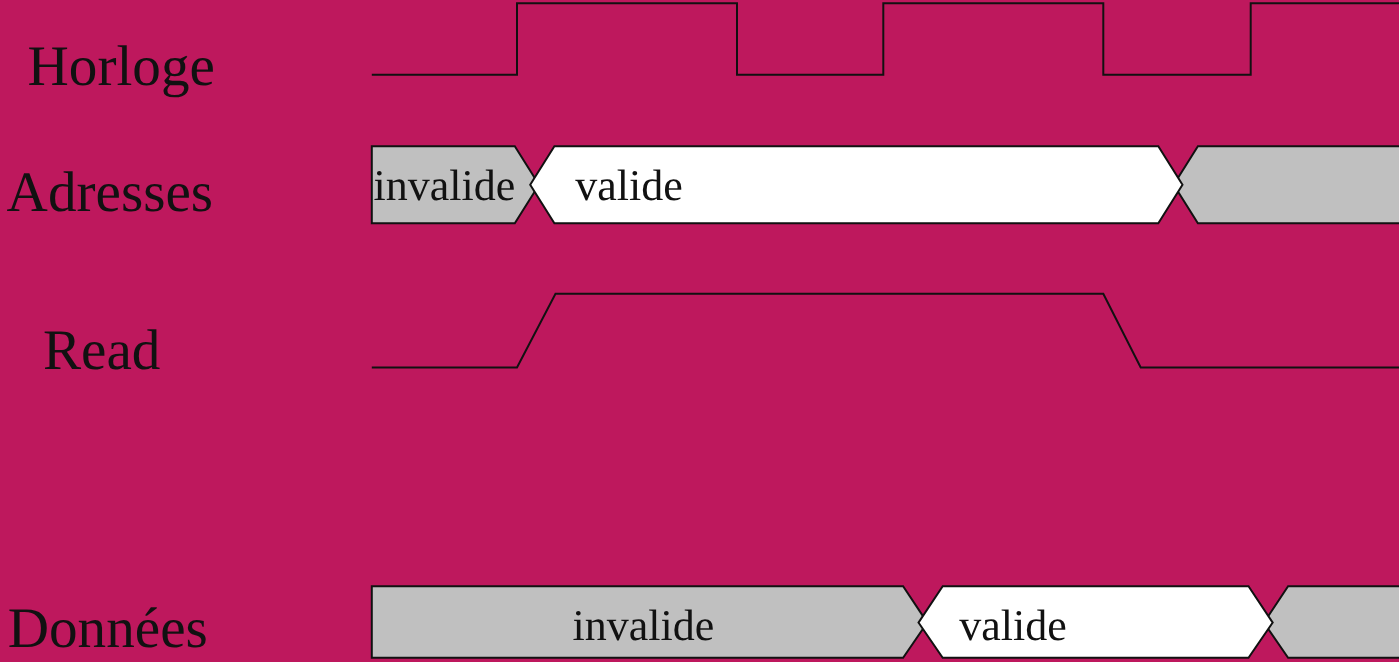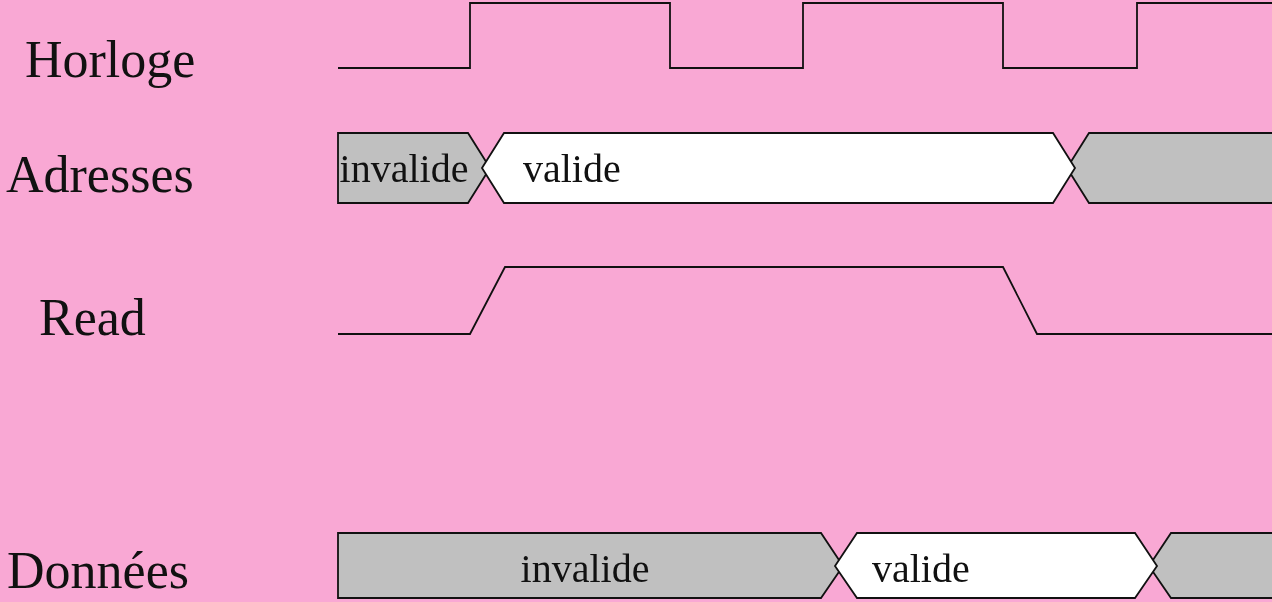--- a/index.html
+++ b/index.html
@@ -1,20 +1,20 @@
 <!DOCTYPE html>
 <html><head>
 <meta charset="utf-8">
 <style>
   html, body { margin: 0; padding: 0; background: #ffffff; }
   .stage {
     position: relative;
     width: 1272px;
     height: 602px;
-    background: #f9a8d4;
+    background: #be185d;
     overflow: hidden;
     font-family: "Liberation Serif", serif;
   }
   svg { display: block; }
   .wave {
     fill: none;
     stroke: #111111;
     stroke-width: 1.8;
     stroke-linejoin: miter;
     stroke-miterlimit: 10;

